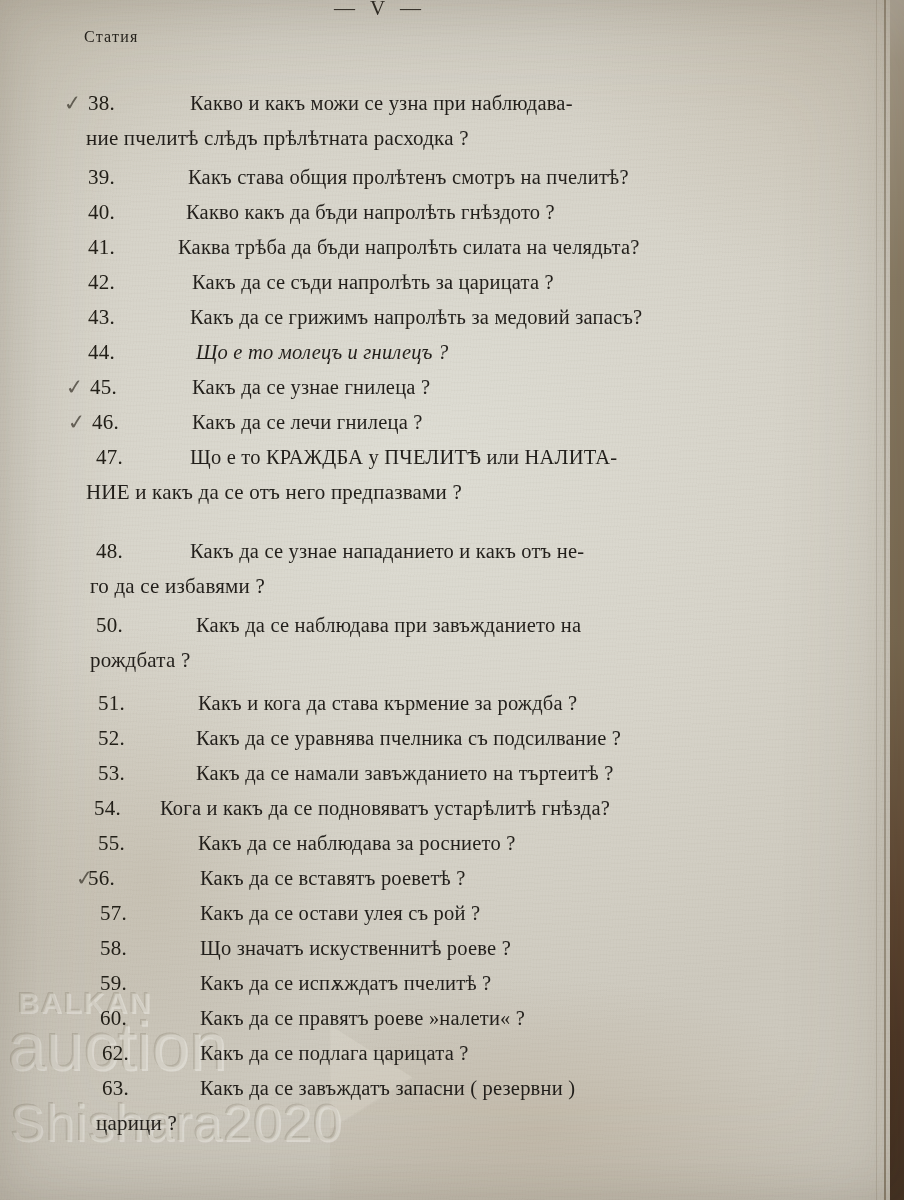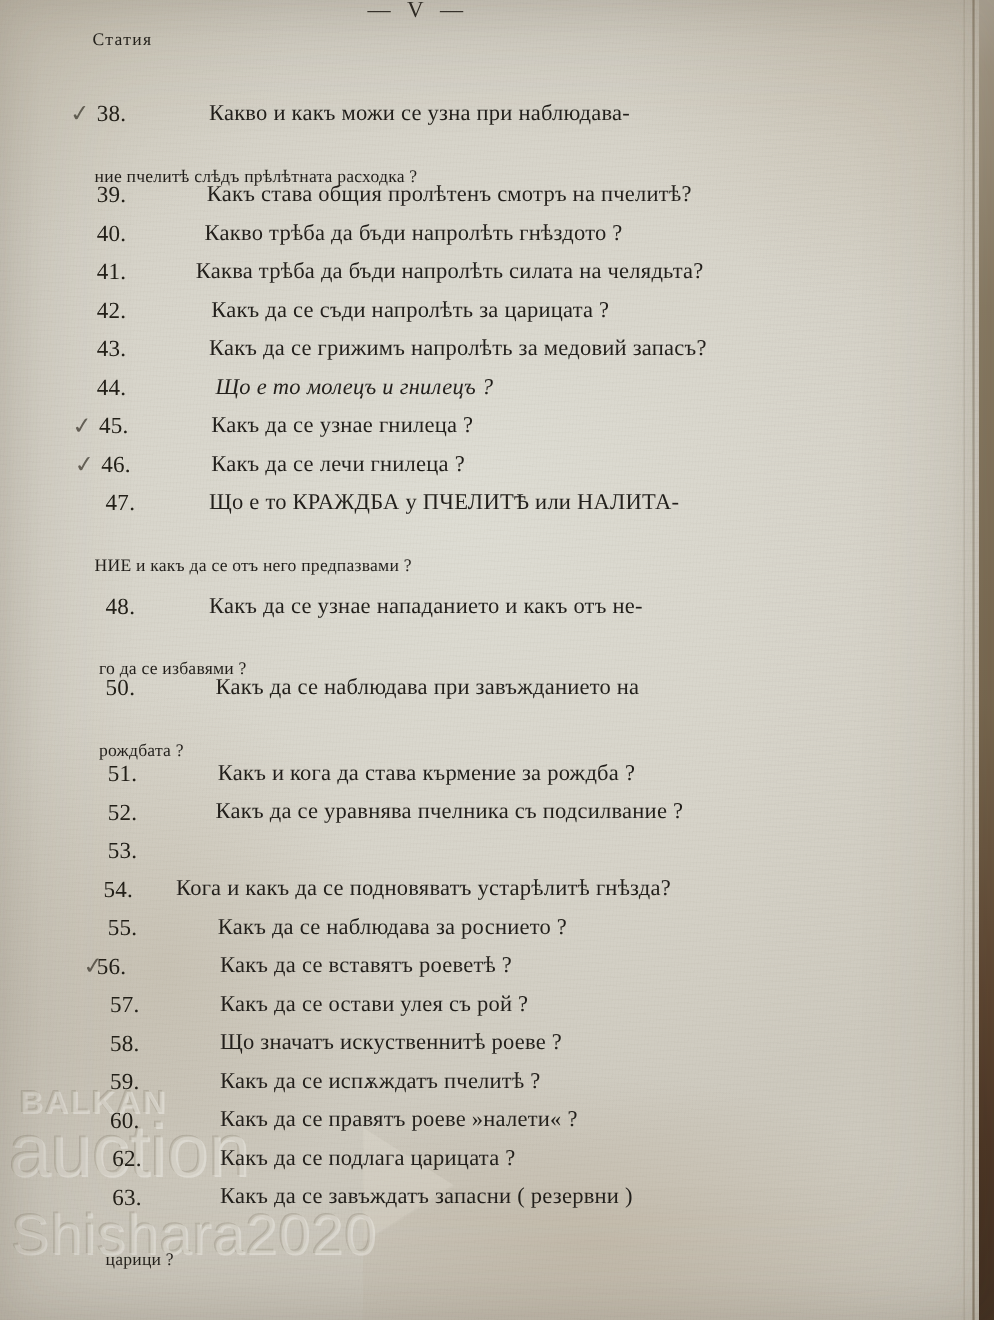--- a/index.html
+++ b/index.html
@@ -148,22 +148,21 @@
     font-size: 21px;
     color: #232019;
   }
   .txt {
     position: absolute;
     font-size: 20.5px;
   }
   .cont {
     position: absolute;
     left: 88px;
-    font-size: 16px;
-    margin-top: 22px;
+    font-size: 21px;
   }
   .check {
     position: absolute;
     font-size: 21px;
     color: #3a352c;
     font-family: "Liberation Serif", serif;
     transform: scaleX(1.05) rotate(-6deg);
     opacity: .72;
   }
   .gap { display: block; height: 14px; }
@@ -212,21 +211,21 @@
         <span class="gap-sm" style="height: 4px;"></span>
         <div class="entry">
           <div class="line">
             <span class="num" style="left: 88px;">39.</span>
             <span class="txt" style="left: 188px;">Какъ става общия пролѣтенъ смотръ на пчелитѣ?</span>
           </div>
         </div>
         <div class="entry">
           <div class="line">
             <span class="num" style="left: 88px;">40.</span>
-            <span class="txt" style="left: 186px;">Какво трѣба да бъди напролѣть гнѣздото ?</span>
+            <span class="txt" style="left: 186px;">Какво какъ да бъди напролѣть гнѣздото ?</span>
           </div>
         </div>
         <div class="entry">
           <div class="line">
             <span class="num" style="left: 88px;">41.</span>
             <span class="txt" style="left: 178px;">Каква трѣба да бъди напролѣть силата на челядьта?</span>
           </div>
         </div>
         <div class="entry">
           <div class="line">
@@ -300,20 +299,21 @@
         </div>
         <div class="entry">
           <div class="line">
             <span class="num" style="left: 98px;">52.</span>
             <span class="txt" style="left: 196px;">Какъ да се уравнява пчелника съ подсилвание  ?</span>
           </div>
         </div>
         <div class="entry">
           <div class="line">
             <span class="num" style="left: 98px;">53.</span>
+            <span class="txt" style="left: 196px;">Какъ да се намали завъжданието на търтеитѣ ?</span>
           </div>
         </div>
         <div class="entry">
           <div class="line">
             <span class="num" style="left: 94px;">54.</span>
             <span class="txt" style="left: 160px;">Кога и какъ да се подновяватъ устарѣлитѣ гнѣзда?</span>
           </div>
         </div>
         <div class="entry">
           <div class="line">

